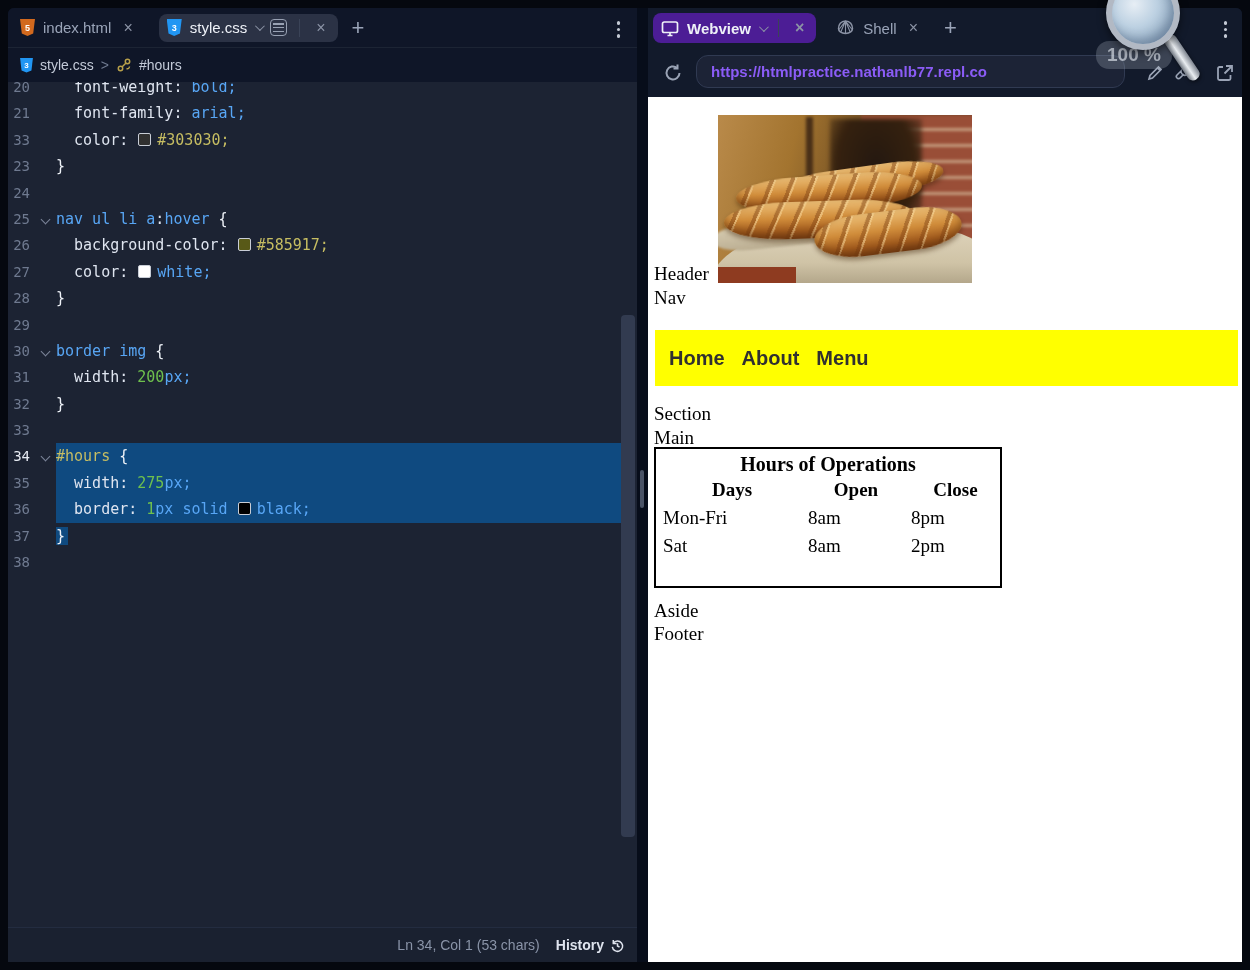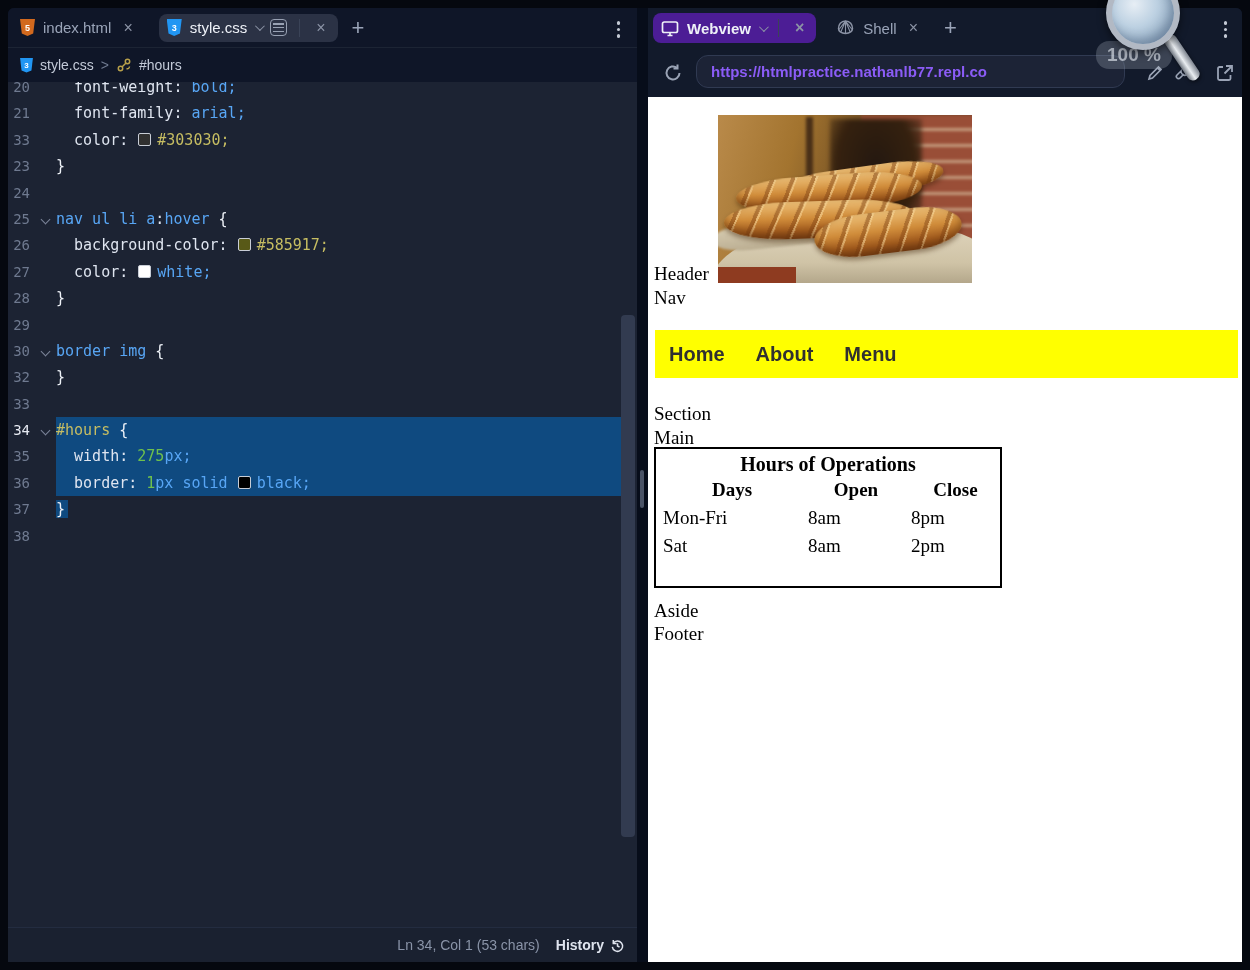--- a/index.html
+++ b/index.html
@@ -88,22 +88,22 @@
   .urlfield { position:absolute; left:48px; top:7px; width:429px; height:33px;
               background:#1c2336; border:1px solid #303a52; border-radius:12px;
               color:#8b5cf6; font-size:15px; font-weight:bold; padding:0 14px;
               font-family:"Liberation Sans",sans-serif; }
   .iconbtn { position:absolute; top:14px; width:22px; height:22px; cursor:pointer; }
 
   
   .webpage { position:absolute; left:0; top:89px; right:0; bottom:0; background:#ffffff;
              font-family:"Liberation Serif", serif; color:#000; overflow:hidden; }
   .wlabel { position:absolute; left:6px; font-size:19px; }
-  .wnav { position:absolute; left:7px; top:233px; width:583px; height:48px;
-          display:flex; align-items:center; gap:31px; padding-left:14px; }
+  .wnav { position:absolute; left:7px; top:233px; width:583px; height:56px;
+          display:flex; align-items:center; gap:17px; padding-left:14px; }
   .wnav a { font-family:"Liberation Sans",sans-serif; font-weight:bold; font-size:20px;
             color:#303030; text-decoration:none; cursor:pointer; }
   .wtable { position:absolute; left:6px; top:350px; width:348px; height:141px;
             border:2px solid #000; font-size:19px; }
   .wtable .cap { text-align:center; font-weight:bold; font-size:20px; margin-top:4px; }
   .wtable .row { display:grid; grid-template-columns:145px 103px 96px; height:28px;
                  line-height:28px; }
   .wtable .row.hdr div { font-weight:bold; text-align:center; }
   .wtable .row div { padding-left:7px; }
 
@@ -204,20 +204,21 @@
           <div class="line"><div class="gutter"><span class="num">21</span></div><div class="ltext"><span class="tk-c">  </span><span class="tk-p">font-family</span><span class="tk-c">: </span><span class="tk-v">arial</span><span class="tk-m">;</span></div></div>
           <div class="line"><div class="gutter"><span class="num">33</span></div><div class="ltext"><span class="tk-c">  </span><span class="tk-p">color</span><span class="tk-c">: </span><span class="swatch" style="background: rgb(48, 48, 48);"></span><span class="tk-h">#303030</span><span class="tk-h">;</span></div></div>
           <div class="line"><div class="gutter"><span class="num">23</span></div><div class="ltext"><span class="tk-b">}</span></div></div>
           <div class="line"><div class="gutter"><span class="num">24</span></div><div class="ltext"></div></div>
           <div class="line"><div class="gutter"><span class="num">25</span><span class="fold"></span></div><div class="ltext"><span class="tk-s">nav ul li a</span><span class="tk-c">:</span><span class="tk-s">hover</span><span class="tk-c"> </span><span class="tk-b">{</span></div></div>
           <div class="line"><div class="gutter"><span class="num">26</span></div><div class="ltext"><span class="tk-c">  </span><span class="tk-p">background-color</span><span class="tk-c">: </span><span class="swatch" style="background: rgb(88, 89, 23);"></span><span class="tk-h">#585917</span><span class="tk-h">;</span></div></div>
           <div class="line"><div class="gutter"><span class="num">27</span></div><div class="ltext"><span class="tk-c">  </span><span class="tk-p">color</span><span class="tk-c">: </span><span class="swatch" style="background: rgb(255, 255, 255);"></span><span class="tk-v">white</span><span class="tk-m">;</span></div></div>
           <div class="line"><div class="gutter"><span class="num">28</span></div><div class="ltext"><span class="tk-b">}</span></div></div>
           <div class="line"><div class="gutter"><span class="num">29</span></div><div class="ltext"></div></div>
           <div class="line"><div class="gutter"><span class="num">30</span><span class="fold"></span></div><div class="ltext"><span class="tk-s">border img</span><span class="tk-c"> </span><span class="tk-b">{</span></div></div>
+          <div class="line"><div class="gutter"><span class="num">31</span></div><div class="ltext"><span class="tk-c">  </span><span class="tk-p">width</span><span class="tk-c">: </span><span class="tk-n">200</span><span class="tk-u">px</span><span class="tk-m">;</span></div></div>
           <div class="line"><div class="gutter"><span class="num">32</span></div><div class="ltext"><span class="tk-b">}</span></div></div>
           <div class="line"><div class="gutter"><span class="num">33</span></div><div class="ltext"></div></div>
           <div class="line sel active"><div class="gutter"><span class="num">34</span><span class="fold"></span></div><div class="ltext"><span class="tk-i">#hours</span><span class="tk-c"> </span><span class="tk-b">{</span></div></div>
           <div class="line sel"><div class="gutter"><span class="num">35</span></div><div class="ltext"><span class="tk-c">  </span><span class="tk-p">width</span><span class="tk-c">: </span><span class="tk-n">275</span><span class="tk-u">px</span><span class="tk-m">;</span></div></div>
           <div class="line sel"><div class="gutter"><span class="num">36</span></div><div class="ltext"><span class="tk-c">  </span><span class="tk-p">border</span><span class="tk-c">: </span><span class="tk-n">1</span><span class="tk-u">px</span><span class="tk-c"> </span><span class="tk-v">solid</span><span class="tk-c"> </span><span class="swatch" style="background: rgb(0, 0, 0);"></span><span class="tk-v">black</span><span class="tk-m">;</span></div></div>
           <div class="line"><div class="gutter"><span class="num">37</span></div><div class="ltext"><span class="selpart"><span class="tk-b">}</span></span></div></div>
           <div class="line"><div class="gutter"><span class="num">38</span></div><div class="ltext"></div></div>
         </div>
       <div class="vscroll"></div>
     </div>

